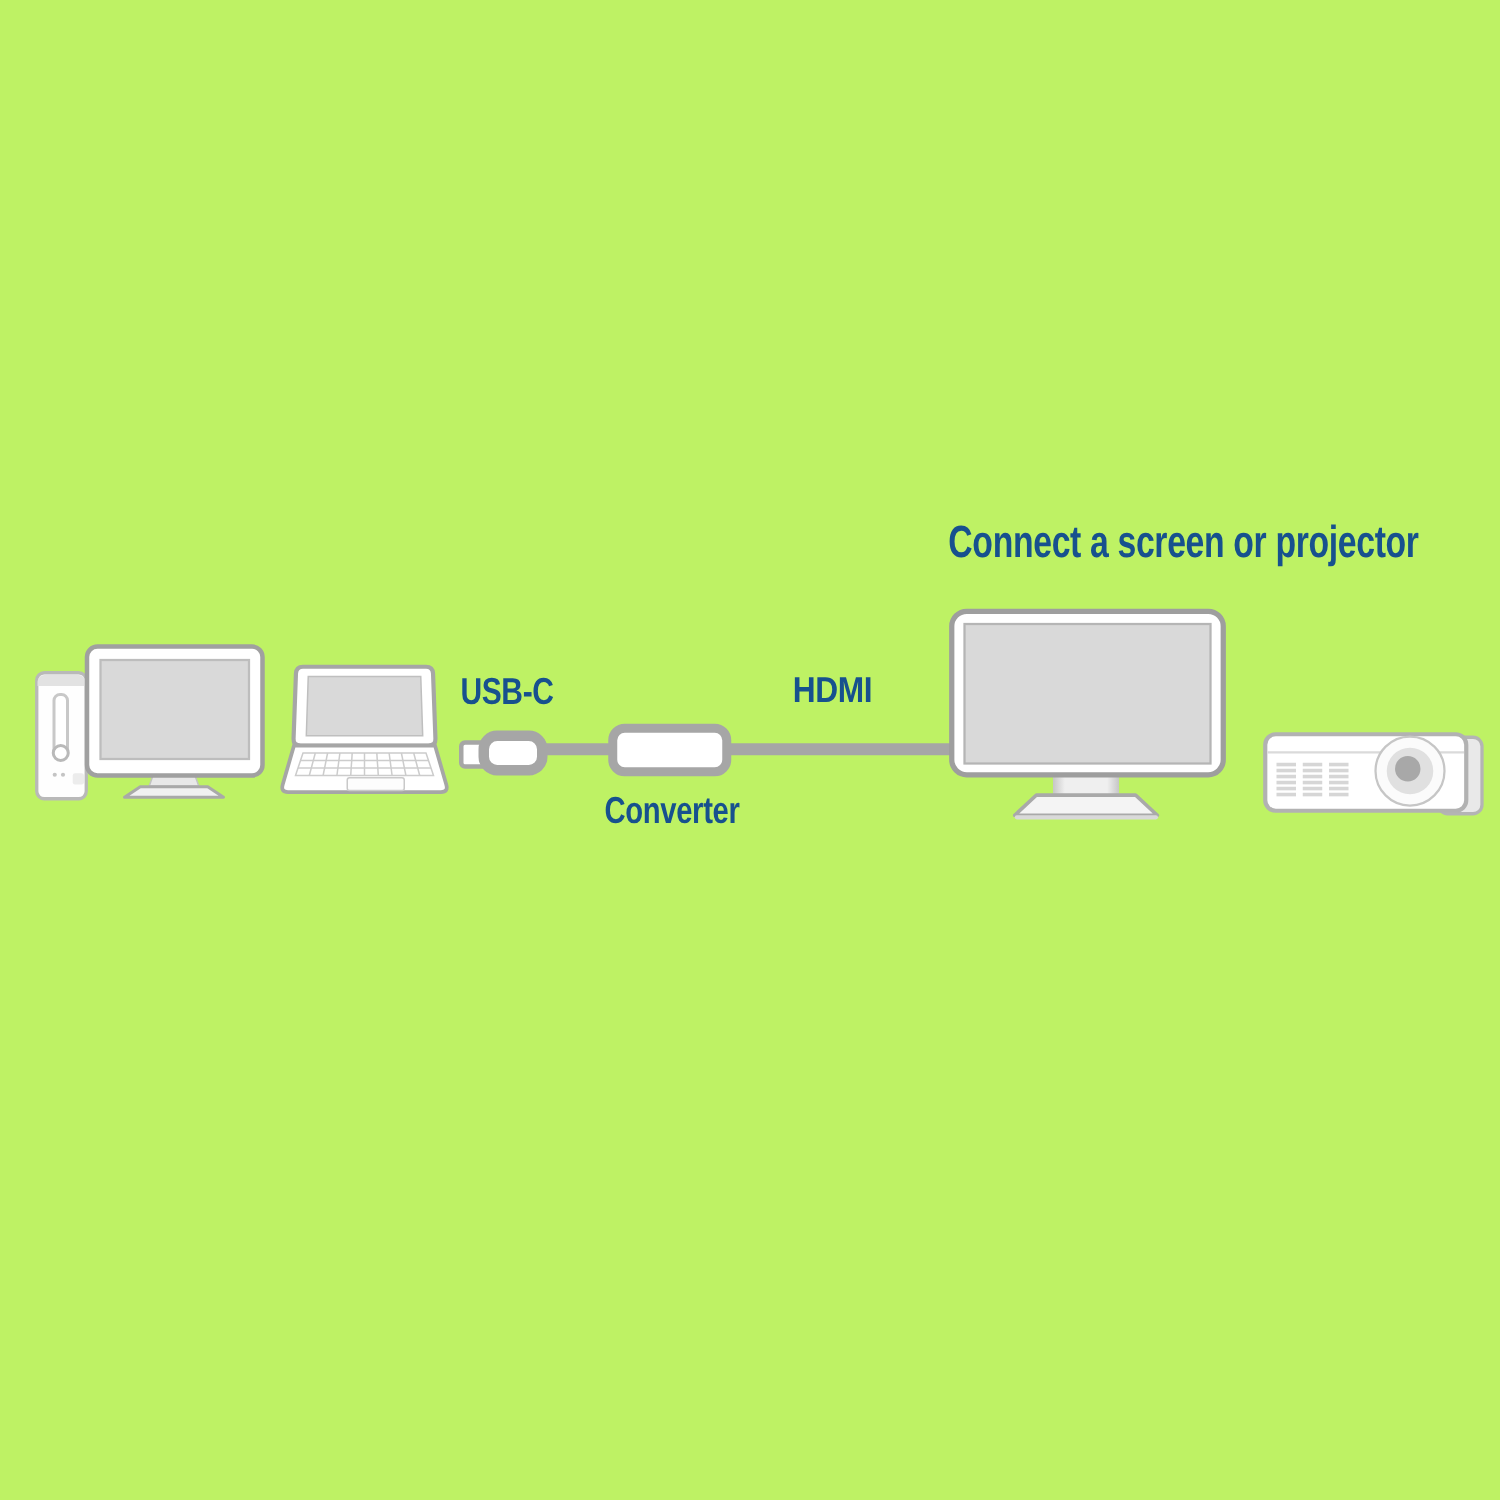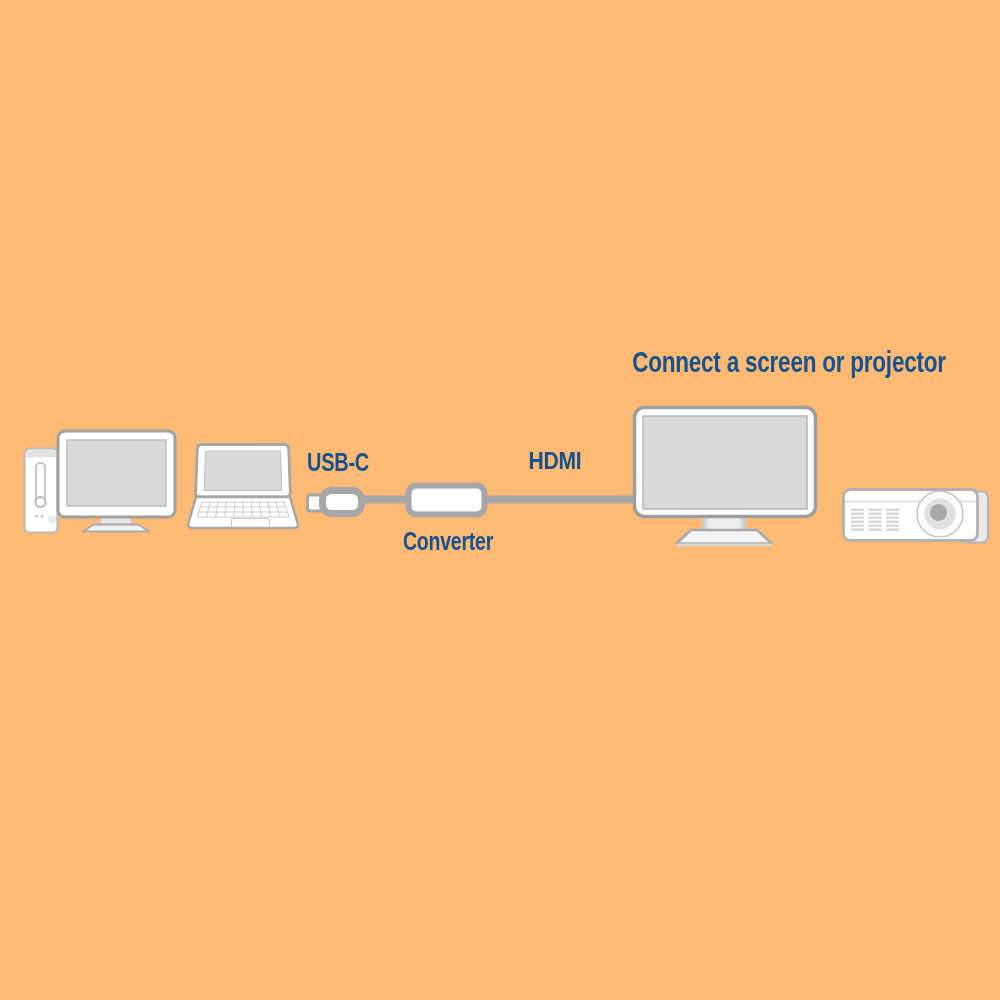--- a/index.html
+++ b/index.html
@@ -1,18 +1,18 @@
 <!DOCTYPE html>
 <html><head>
 <meta charset="utf-8">
 <style>
   html,body { margin:0; padding:0; background:#ffffff; }
   .canvas {
     position:relative; width:1000px; height:1000px;
-    background:#fdba74; overflow:hidden;
+    background:#bef264; overflow:hidden;
     font-family:"Liberation Sans", sans-serif;
     text-align:right;
   }
   svg.diagram { position:absolute; left:0; top:0; }
   .lbl {
     position:absolute;
     color:#17518e;
     font-weight:bold;
     white-space:nowrap;
     letter-spacing:-0.3px;

